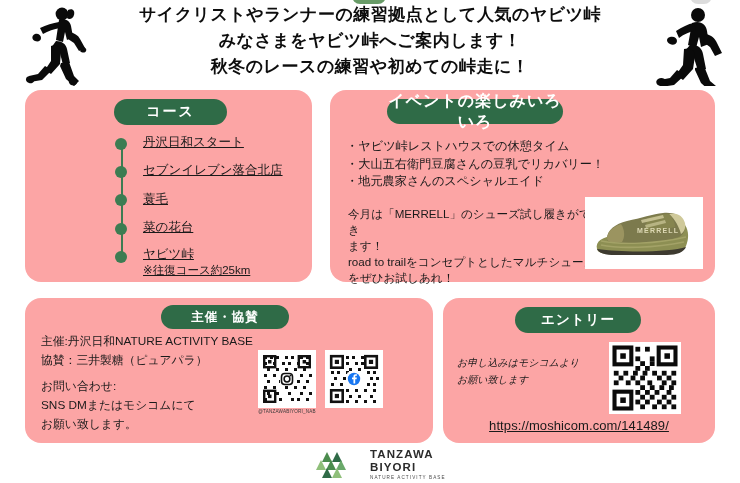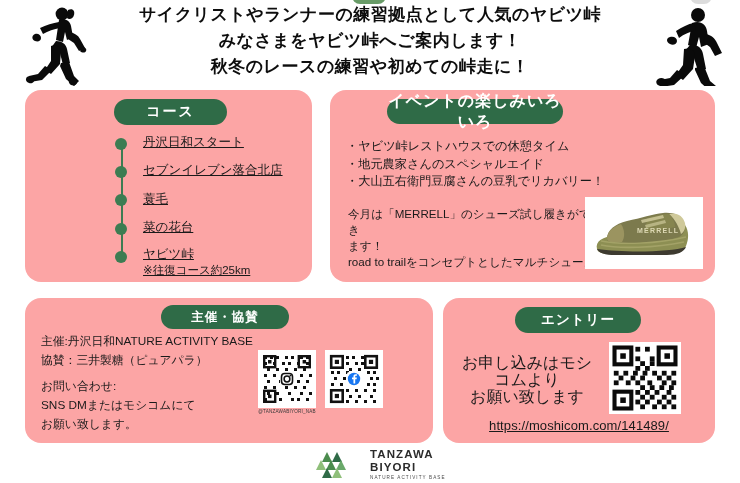--- a/index.html
+++ b/index.html
@@ -221,24 +221,24 @@
     color: #3a3a3a;
     font-family: "Liberation Sans", sans-serif;
   }
 
   
   .entry-text {
     position: absolute;
     left: 14px;
     top: 56px;
     width: 140px;
-    text-align: center;
-    font-size: 16px;
+    font-size: 10px;
     line-height: 17px;
     color: #1a1a1a;
+    font-style: italic;
   }
   #qr-entry {
     position: absolute;
     left: 166px;
     top: 44px;
     width: 72px;
     height: 72px;
     background: #ffffff;
   }
   #qr-entry svg { display: block; width: 100%; height: 100%; }
@@ -364,28 +364,29 @@
       <div class="course-label" style="top:112px">ヤビツ峠</div>
       <div class="course-label course-sub" style="top:128px">※往復コース約25km</div>
     </div>
   </div>
 
   <div class="card" id="card-event">
     <div class="pill" id="pill-event">イベントの楽しみいろいろ</div>
 
     <div class="event-list">
       <div class="event-item">・ヤビツ峠レストハウスでの休憩タイム</div>
+      <div class="event-item">・大山五右衛門豆腐さんの豆乳でリカバリー！</div>
       <div class="event-item">・地元農家さんのスペシャルエイド</div>
-      <div class="event-item">・大山五右衛門豆腐さんの豆乳でリカバリー！</div>
     </div>
 
     <div class="merrell-note">
       <div>今月は「MERRELL」のシューズ試し履きができ</div>
       <div>ます！</div>
       <div>road to trailをコンセプトとしたマルチシューズ</div>
+      <div>をぜひお試しあれ！</div>
     </div>
 
     <div class="shoe-frame">
       <svg viewBox="0 0 118 72" xmlns="http://www.w3.org/2000/svg">
         <rect x="0" y="0" width="118" height="72" fill="#ffffff"></rect>
 
         <path d="M12 52 C10 44 18 40 30 38 C46 35 62 30 74 26 C86 22 96 22 100 28 C104 34 104 42 101 49 C99 54 92 57 80 57 L26 57 C18 57 13 56 12 52 Z" fill="#8d8f53"></path>
 
         <path d="M22 42 C22 33 30 27 42 24 C56 21 68 17 78 16 C88 15 96 18 99 26 C101 32 99 38 94 40 C80 45 50 47 32 46 C26 46 22 45 22 42 Z" fill="#7c7a4d"></path>
 

